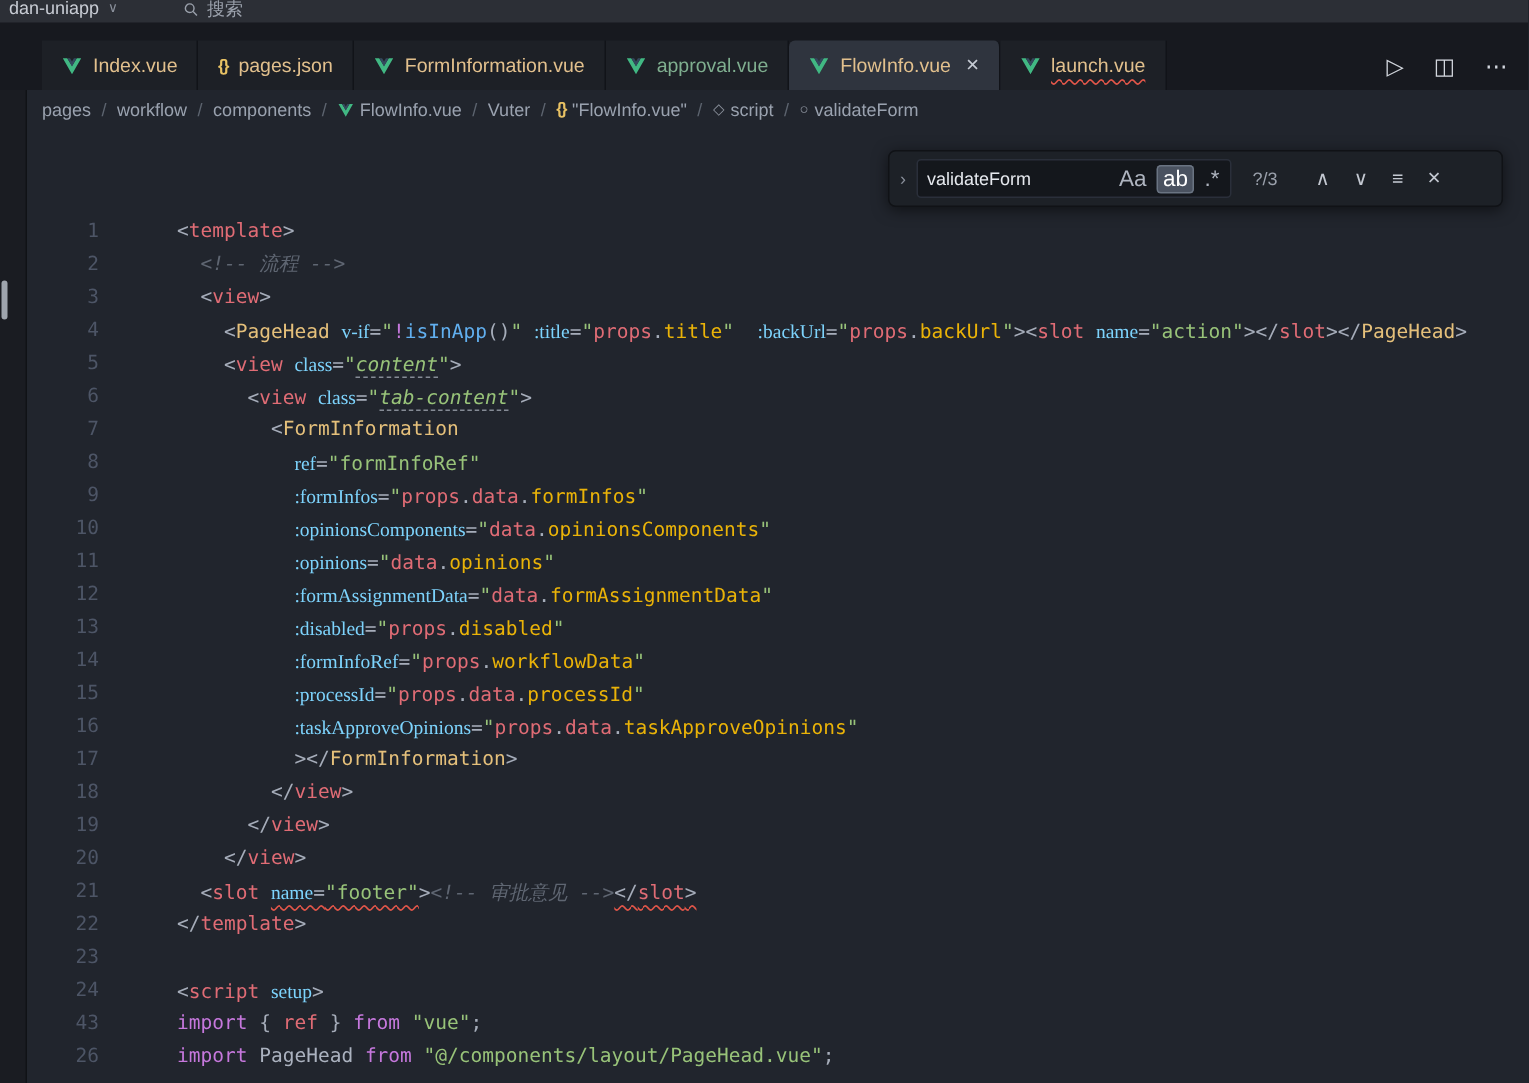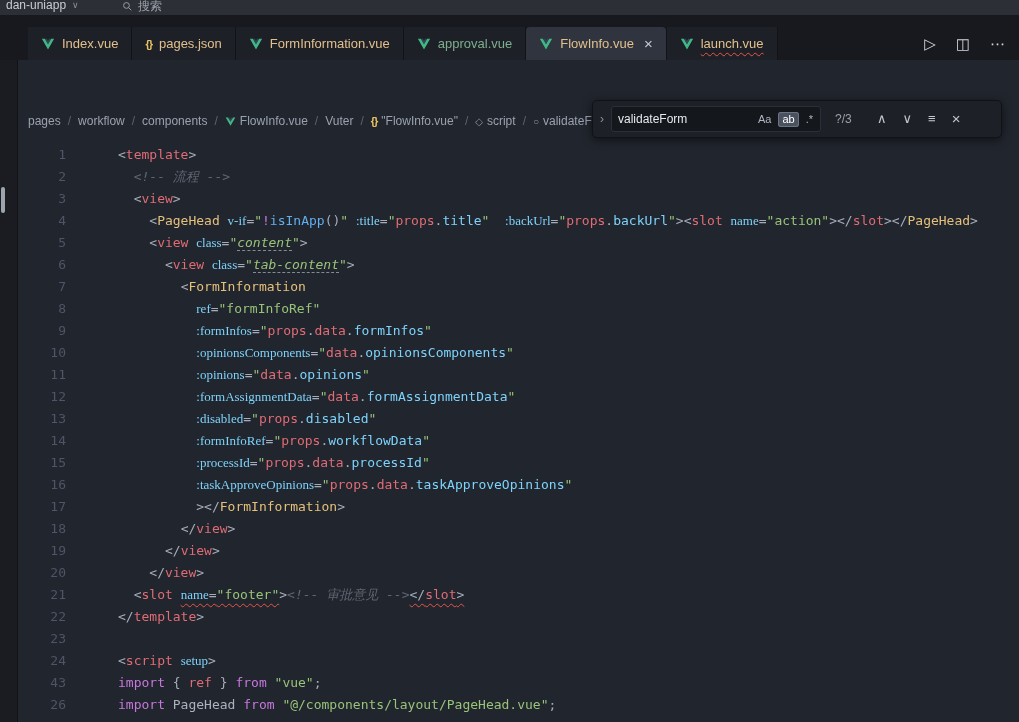--- a/index.html
+++ b/index.html
@@ -20,54 +20,54 @@
   .tab.active{background:#2f343e;border-radius:4px 4px 0 0;}
   .tab-label{pointer-events:none;}
   .st-modified{color:#e2c08d;}
   .st-untracked{color:#7fae8f;text-align:right;}
   .tab-close{color:#c5cad3;margin-left:3px;font-size:15px;line-height:1;}
   .fico{width:14px;height:14px;flex:none;}
   .braces-ico{color:#e8c264;font-weight:bold;font-size:11px;letter-spacing:-1px;}
   .tab-actions{position:absolute;right:4px;bottom:0;height:33px;display:flex;align-items:center;gap:20px;color:#d3d7de;font-size:15px;padding:0 10px;}
   .tb-action{cursor:pointer;}
   
-  .breadcrumbs{position:absolute;top:60px;left:28px;right:16px;height:26px;display:flex;align-items:center;font-size:12px;color:#9aa2af;white-space:nowrap;margin-top:48px;}
+  .breadcrumbs{position:absolute;top:60px;left:28px;right:16px;height:26px;display:flex;align-items:center;font-size:12px;color:#9aa2af;white-space:nowrap;}
   .bc-item{display:inline-flex;align-items:center;gap:4px;cursor:pointer;}
   .bc-sep{color:#5d646f;margin:0 7px;}
   .bc-ico{color:#8b919c;font-size:10px;}
   
   .left-sliver{position:absolute;left:0;top:60px;bottom:0;width:17px;background:#1a1c22;border-right:1px solid #101216;}
   .sliver-handle{position:absolute;left:1px;top:127px;width:4px;height:26px;border-radius:3px;background:#b6bcc6;opacity:.85;}
   
   .editor{position:absolute;top:86px;left:17px;right:0;bottom:0;font-family:"DejaVu Sans Mono",monospace;font-size:13px;line-height:22px;color:#abb2bf;}
   .code-lines{position:absolute;top:58px;left:0;right:0;}
   .code-line{display:flex;height:22px;white-space:pre;}
   .ln{width:49px;text-align:right;padding-right:24px;color:#4d5566;flex:none;user-select:none;}
   .lc{white-space:pre;margin-left:28px;}
   .tk-d{color:#abb2bf;}
   .tk-pn{color:#a6adba;}
   .tk-tag{color:#e06c75;}
   .tk-cmp{color:#e5c07b;}
   .tk-attr{color:#7dd3fc;font-family:Liberation Serif, serif;}
   .tk-str{color:#98c379;}
   .tk-obj{color:#e06c75;}
-  .tk-prop{color:#7dd3fc;}
+  .tk-prop{color:#eab308;}
   .tk-kw{color:#c678dd;}
   .tk-fn{color:#61afef;}
   .tk-com{color:#5f6672;font-style:italic;}
   .tk-txt{color:#abb2bf;}
   .u-wavy{text-decoration:underline;text-decoration-style:wavy;text-decoration-color:#e45649;text-decoration-thickness:1px;text-underline-offset:4px;}
   .u-dash{border-bottom:1px dashed #858b95;font-style:italic;}
   
   .find-widget{position:absolute;top:14px;right:17px;width:408px;height:36px;background:#1d2127;border:1px solid #101216;border-radius:5px;box-shadow:0 2px 10px rgba(0,0,0,.55);display:flex;align-items:center;font-family:"Liberation Sans",sans-serif;font-size:12px;color:#c3c8d1;z-index:5;}
   .fw-chevron{padding:0 7px;color:#8a909b;font-size:12px;cursor:pointer;}
   .fw-input-wrap{position:relative;width:208px;height:24px;background:#14171c;border:1px solid #2a2f3a;border-radius:3px;display:flex;align-items:center;}
   .fw-input{flex:1;min-width:0;background:transparent;border:none;color:#e6e9ee;font-size:12px;padding:0 6px;outline:none;font-family:"Liberation Sans",sans-serif;}
   .fw-toggles{display:flex;gap:3px;padding-right:3px;align-items:center;}
-  .fw-toggle{padding:2px 4px;border-radius:3px;color:#aeb4bf;font-size:11px;cursor:pointer;line-height:1;}
+  .fw-toggle{padding:2px 4px;border-radius:3px;color:#aeb4bf;font-size:15px;cursor:pointer;line-height:1;}
   .fw-toggle.active{background:#4a5260;box-shadow:0 0 0 1px #6a7482 inset;color:#fff;}
   .fw-results{margin:0 12px 0 14px;color:#9aa0ab;min-width:28px;}
   .fw-nav{display:flex;gap:16px;align-items:center;color:#c3c8d1;font-size:13px;margin-left:2px;}
   .fw-nav span{cursor:pointer;}
   .fw-close{font-size:15px;}
 </style>
 </head>
 <body>
 
 <div class="topchrome">

